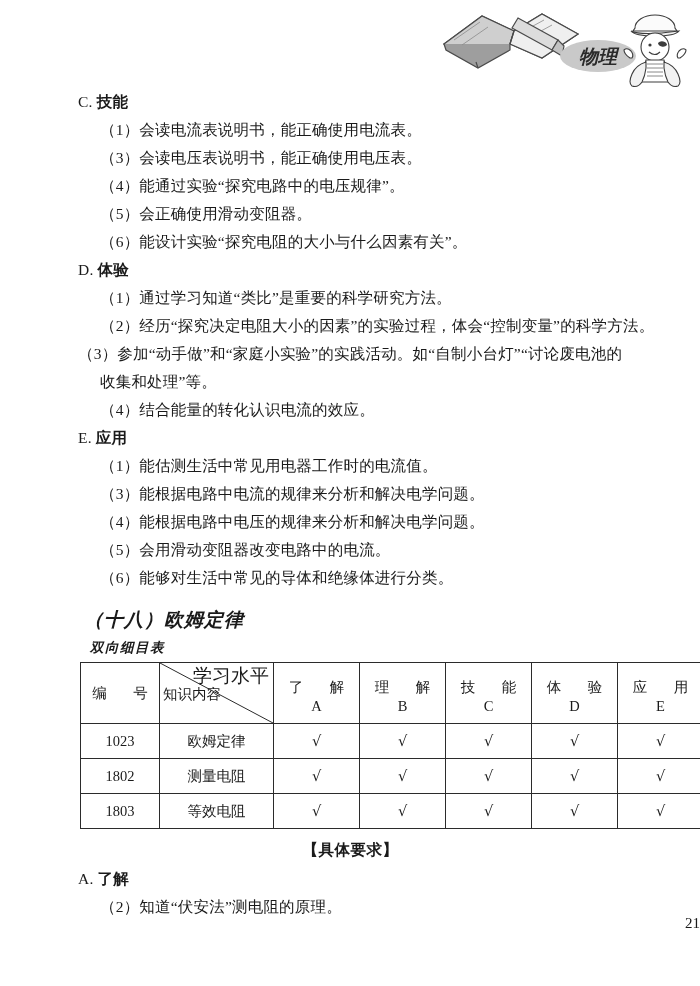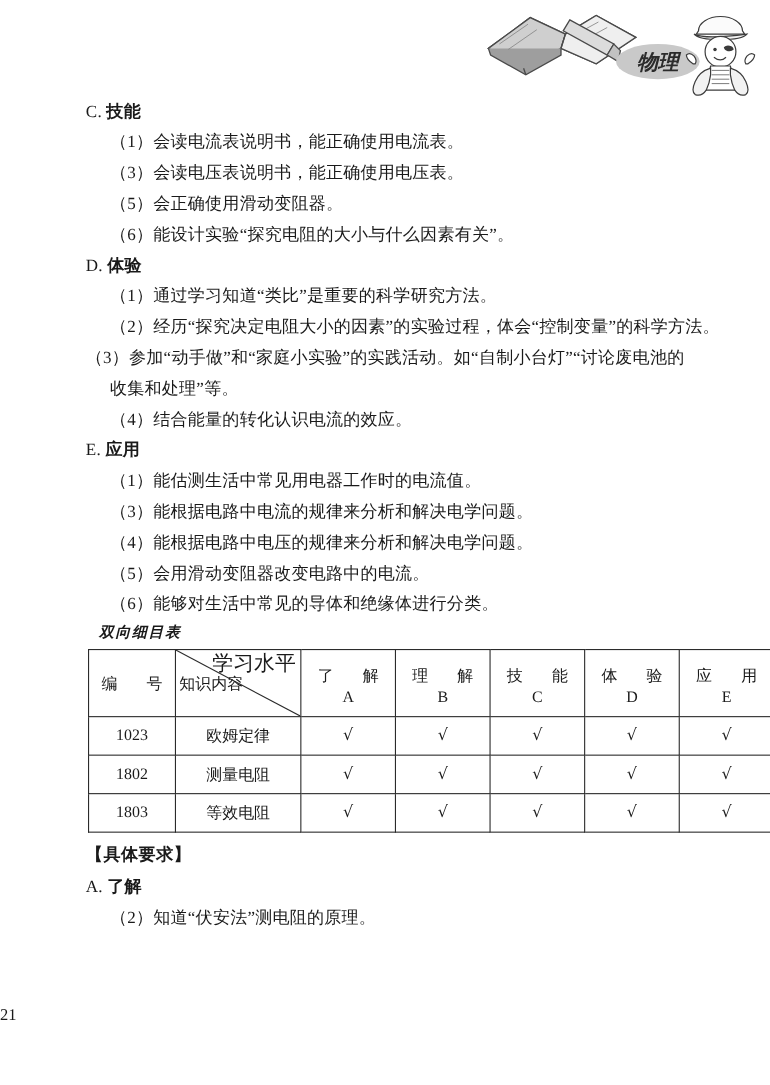--- a/index.html
+++ b/index.html
@@ -150,29 +150,30 @@
     line-height: 1;
     font-family: "DejaVu Sans", sans-serif;
   }
 
   .req-head {
     font-size: 15.5px;
     line-height: 30px;
     font-weight: bold;
     margin: 6px 0 0 0;
     letter-spacing: 0.5px;
+    text-align: center;
   }
 
   
   #page-number {
     position: absolute;
     left: 0;
     right: 0;
     top: 915px;
-    text-align: left;
+    text-align: right;
     font-size: 15px;
     font-family: "Liberation Serif", serif;
     color: #1a1a1a;
   }
 </style>
 </head>
 <body>
 
 <div id="page-header-art">
   <svg width="262" height="88" viewBox="0 0 262 88" xmlns="http://www.w3.org/2000/svg">
@@ -216,20 +217,21 @@
 
 <div id="page-body">
 
   <div>
     <p class="level-head">
       <span class="latin">C.</span>
       <span>技能</span>
     </p>
     <p class="para item">（1）会读电流表说明书，能正确使用电流表。</p>
     <p class="para item">（3）会读电压表说明书，能正确使用电压表。</p>
+    <p class="para item">（4）能通过实验“探究电路中的电压规律”。</p>
     <p class="para item">（5）会正确使用滑动变阻器。</p>
     <p class="para item">（6）能设计实验“探究电阻的大小与什么因素有关”。</p>
   </div>
 
   <div>
     <p class="level-head">
       <span class="latin">D.</span>
       <span>体验</span>
     </p>
     <p class="para item">（1）通过学习知道“类比”是重要的科学研究方法。</p>
@@ -243,20 +245,21 @@
       <span class="latin">E.</span>
       <span>应用</span>
     </p>
     <p class="para item">（1）能估测生活中常见用电器工作时的电流值。</p>
     <p class="para item">（3）能根据电路中电流的规律来分析和解决电学问题。</p>
     <p class="para item">（4）能根据电路中电压的规律来分析和解决电学问题。</p>
     <p class="para item">（5）会用滑动变阻器改变电路中的电流。</p>
     <p class="para item">（6）能够对生活中常见的导体和绝缘体进行分类。</p>
   </div>
 
+  <h2 class="section-title">（十八）欧姆定律</h2>
   <h3 class="subsection-title">双向细目表</h3>
 
   <table class="matrix">
     <thead>
       <tr>
         <th class="col-id">
           <span class="spaced">编　号</span>
         </th>
         <th class="col-topic hdr-split">
           <svg class="diag" viewBox="0 0 113 60" preserveAspectRatio="none">

